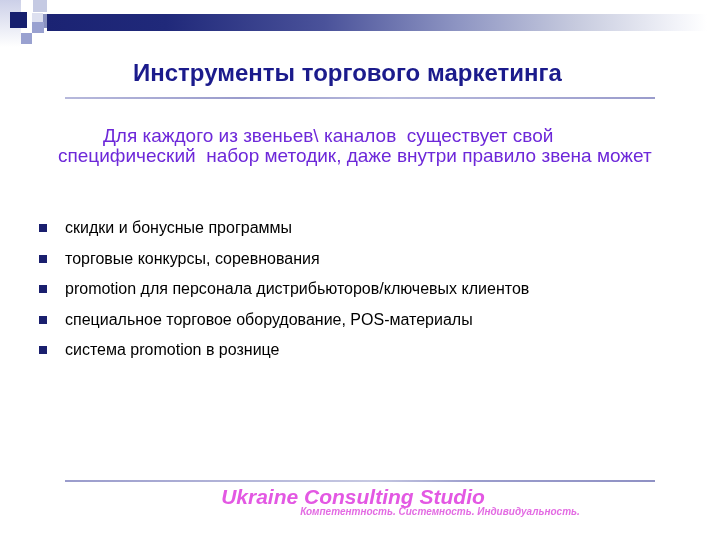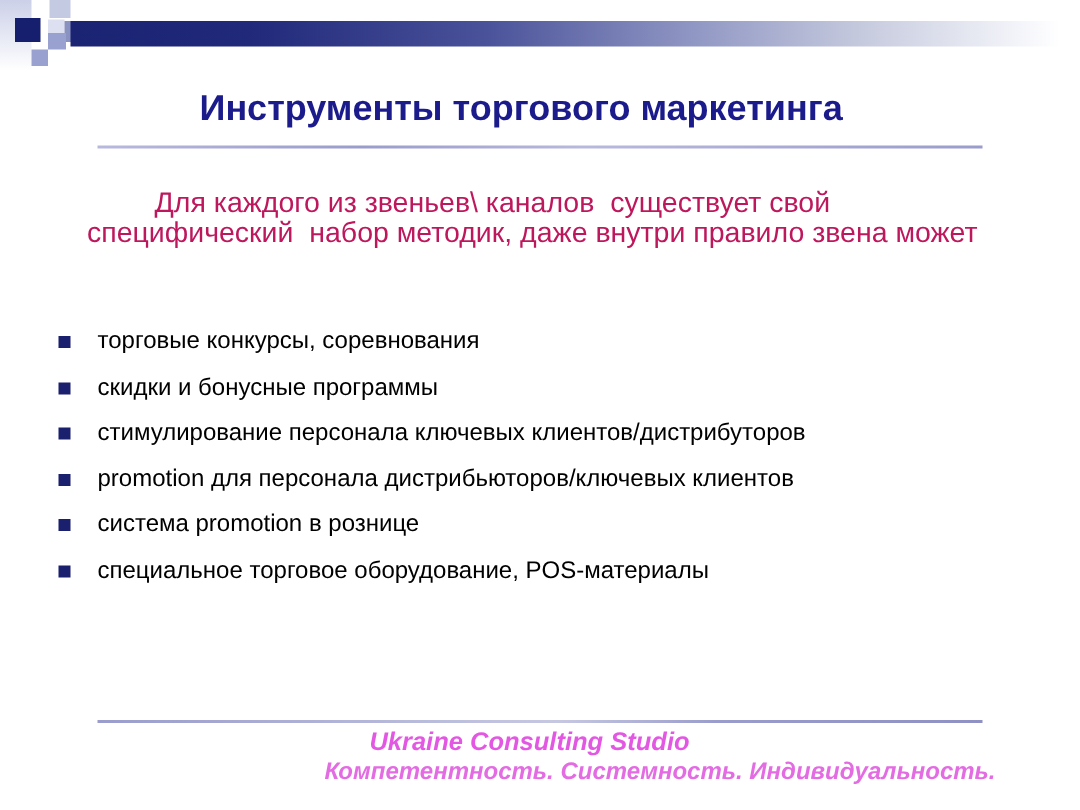--- a/index.html
+++ b/index.html
@@ -36,21 +36,21 @@
     letter-spacing: 0px; white-space: nowrap;
   }
   .title-rule {
     position: absolute; left: 65px; top: 97px; width: 590px; height: 2px;
     background: linear-gradient(to right, #b7b9dc, #9a9ccc 30%, #b7b9dc 55%, #9a9ccc 100%);
   }
 
   
   .intro {
     position: absolute; left: 58px; top: 126px; width: 620px;
-    font-size: 19px; line-height: 20px; color: #be185d;
+    font-size: 19px; line-height: 20px; color: #6d28d9;
   }
   .intro .line { white-space: pre; }
   .intro .line.indent { padding-left: 45px; }
 
   
   .bullets {
     position: absolute; left: 39px; top: 213px;
     list-style: none; margin: 0; padding: 0;
   }
   .bullet-row {
@@ -65,26 +65,26 @@
     font-size: 16px; color: #000000; white-space: pre;
   }
 
   
   .footer-rule {
     position: absolute; left: 65px; top: 480px; width: 590px; height: 2px;
     background: linear-gradient(to right, #9a9ccc, #c6c8e2 52%, #9a9ccc 70%, #8f91c4 100%);
   }
   .footer-brand {
     position: absolute; left: 353px; top: 485px; transform: translateX(-50%);
-    font-size: 17px; font-weight: bold; font-style: italic;
+    font-size: 21px; font-weight: bold; font-style: italic;
     color: #e358e3; white-space: nowrap;
   }
   .footer-tagline {
     position: absolute; left: 440px; top: 506px; transform: translateX(-50%);
-    font-size: 16px; font-weight: bold; font-style: italic;
+    font-size: 10px; font-weight: bold; font-style: italic;
     color: #e36ce3; white-space: nowrap;
   }
 </style>
 </head>
 <body>
 
 <div class="slide">
 
   <div class="decor strip"></div>
   <div class="decor sq-top"></div>
@@ -99,41 +99,37 @@
   <div class="title-rule"></div>
 
   <div class="intro">
     <div class="line indent">Для каждого из звеньев\ каналов  существует свой</div>
     <div class="line">специфический  набор методик, даже внутри правило звена может</div>
   </div>
 
   <ul class="bullets">
     <li class="bullet-row">
       <span class="bullet-square"></span>
-      <span class="bullet-text">торговые конкурсы, соревнования</span>
-    </li>
-    <li class="bullet-row">
-      <span class="bullet-square"></span>
       <span class="bullet-text">скидки и бонусные программы</span>
     </li>
     <li class="bullet-row">
       <span class="bullet-square"></span>
-      <span class="bullet-text">стимулирование персонала ключевых клиентов/дистрибуторов</span>
+      <span class="bullet-text">торговые конкурсы, соревнования</span>
     </li>
     <li class="bullet-row">
       <span class="bullet-square"></span>
       <span class="bullet-text">promotion для персонала дистрибьюторов/ключевых клиентов</span>
     </li>
     <li class="bullet-row">
       <span class="bullet-square"></span>
-      <span class="bullet-text">система promotion в рознице</span>
+      <span class="bullet-text">специальное торговое оборудование, POS-материалы</span>
     </li>
     <li class="bullet-row">
       <span class="bullet-square"></span>
-      <span class="bullet-text">специальное торговое оборудование, POS-материалы</span>
+      <span class="bullet-text">система promotion в рознице</span>
     </li>
   </ul>
 
   <div class="footer-rule"></div>
   <div class="footer-brand">Ukraine Consulting Studio</div>
   <div class="footer-tagline">Компетентность. Системность. Индивидуальность.</div>
 
 </div>
 
 </body></html>

